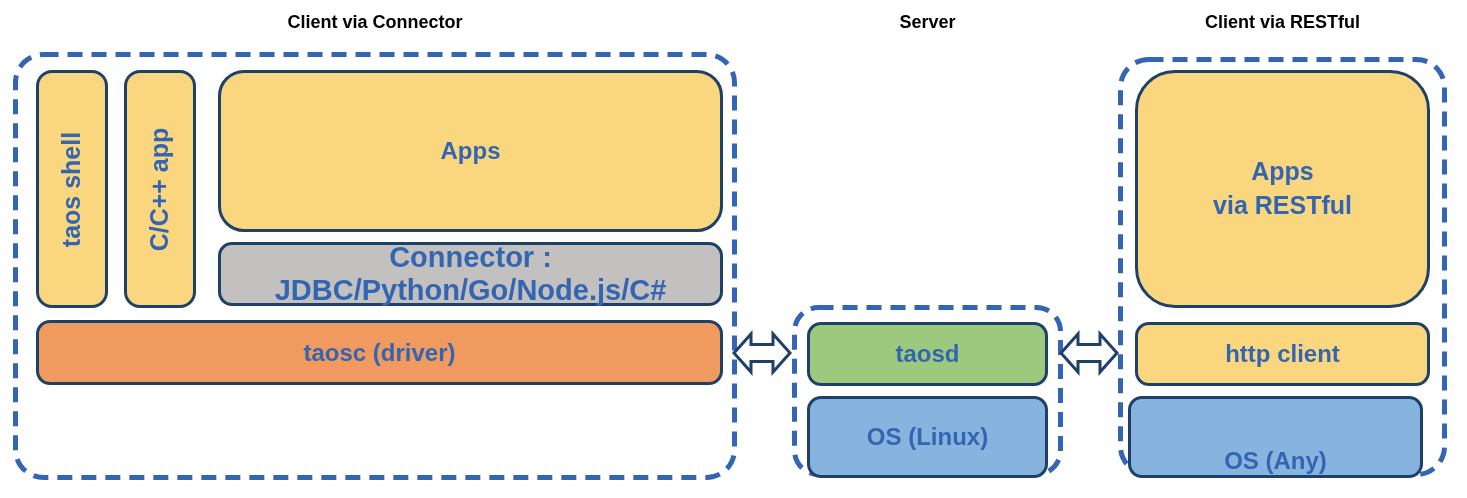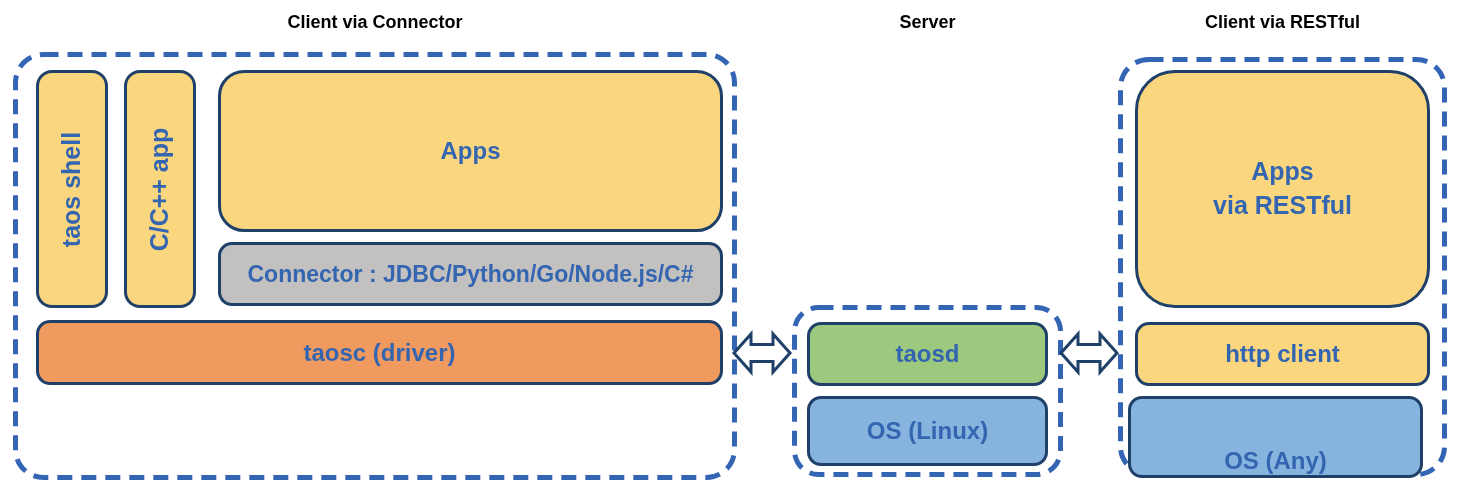--- a/index.html
+++ b/index.html
@@ -39,31 +39,31 @@
   .r16 { border-radius: 16px; }
   .r26 { border-radius: 26px; }
   .r40 { border-radius: 40px; }
 
   .vbox span {
     transform: rotate(-90deg);
     white-space: nowrap;
     font-size: 25px;
   }
   .multiline { white-space: pre-line; line-height: 1.35; font-size: 25px; }
-  .connector-text { font-size: 23px; }
+  .connector-text { font-size: 29px; }
 
   
   #box-taos-shell   { left: 36px;   top: 70px;  width: 72px;  height: 238px; }
   #box-cpp-app      { left: 124px;  top: 70px;  width: 72px;  height: 238px; }
   #box-apps         { left: 218px;  top: 70px;  width: 505px; height: 162px; }
   #box-connector    { left: 218px;  top: 242px; width: 505px; height: 64px;  }
   #box-taosc        { left: 36px;   top: 320px; width: 687px; height: 65px;  }
   #box-os-left      { left: 36px;   top: 395px; width: 687px; height: 65px;  }
   #box-taosd        { left: 807px;  top: 322px; width: 241px; height: 64px;  }
-  #box-os-server    { left: 807px;  top: 396px; width: 241px; height: 70px;  }
+  #box-os-server    { left: 807px;  top: 396px; width: 241px; height: 82px;  }
   #box-apps-restful { left: 1135px; top: 70px;  width: 295px; height: 238px; }
   #box-http-client  { left: 1135px; top: 322px; width: 295px; height: 64px;  }
   #box-os-any       { left: 1128px; top: 396px; width: 295px; height: 82px; align-items: flex-end;  }
 
   .arrow { position: absolute; width: 62px; height: 50px; }
   #arrow-left  { left: 731px;  top: 328px; }
   #arrow-right { left: 1058px; top: 328px; }
   .arrow path {
     fill: #ffffff; stroke: var(--box_border, #1F4068); stroke-width: 3; stroke-linejoin: miter;
   }

